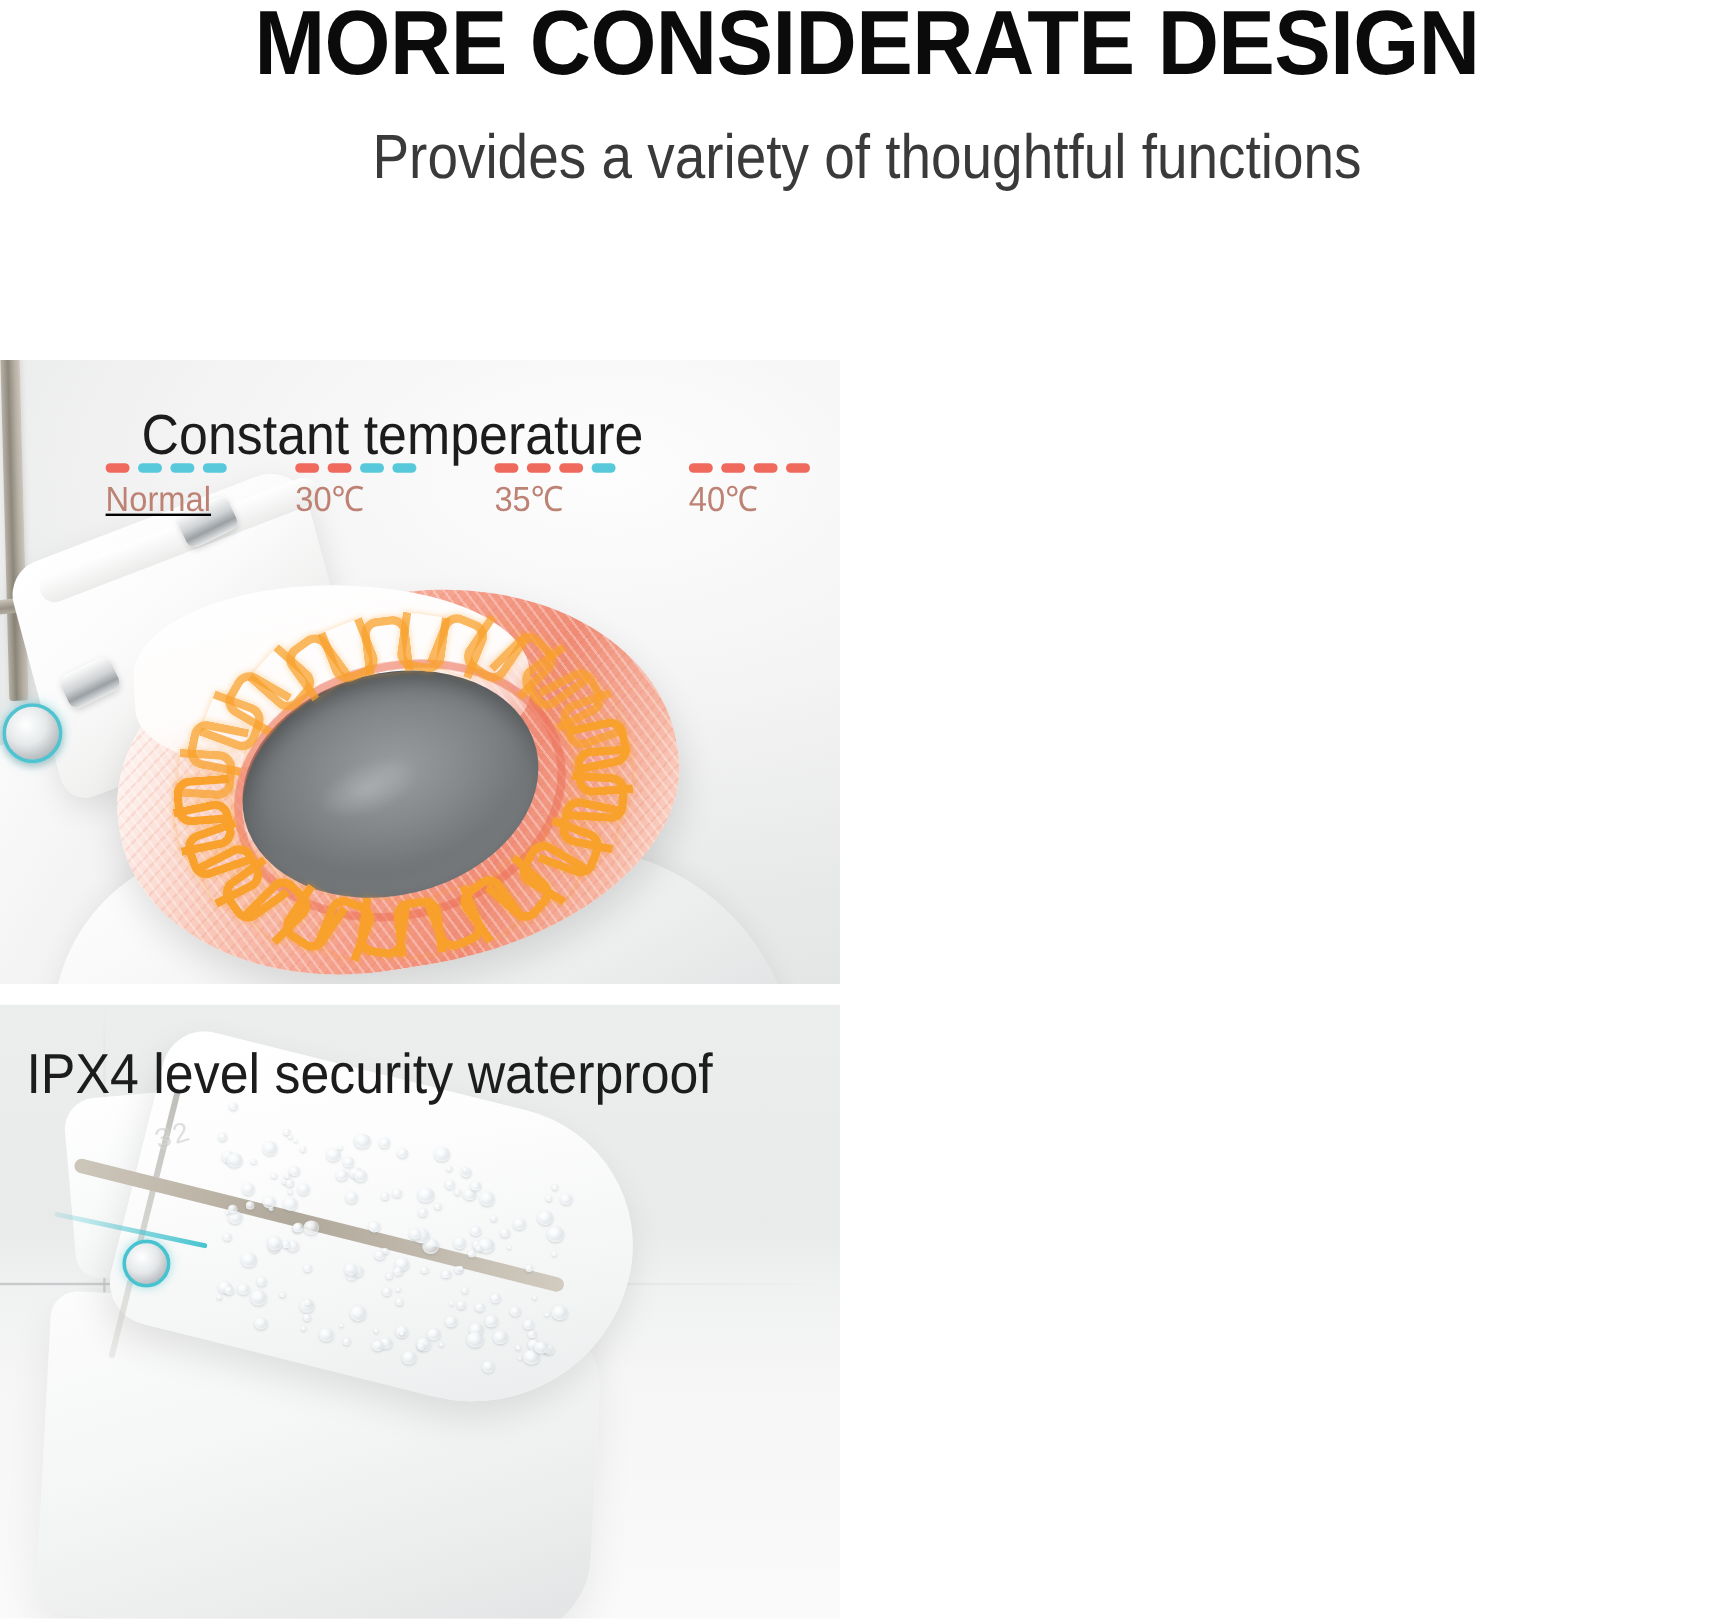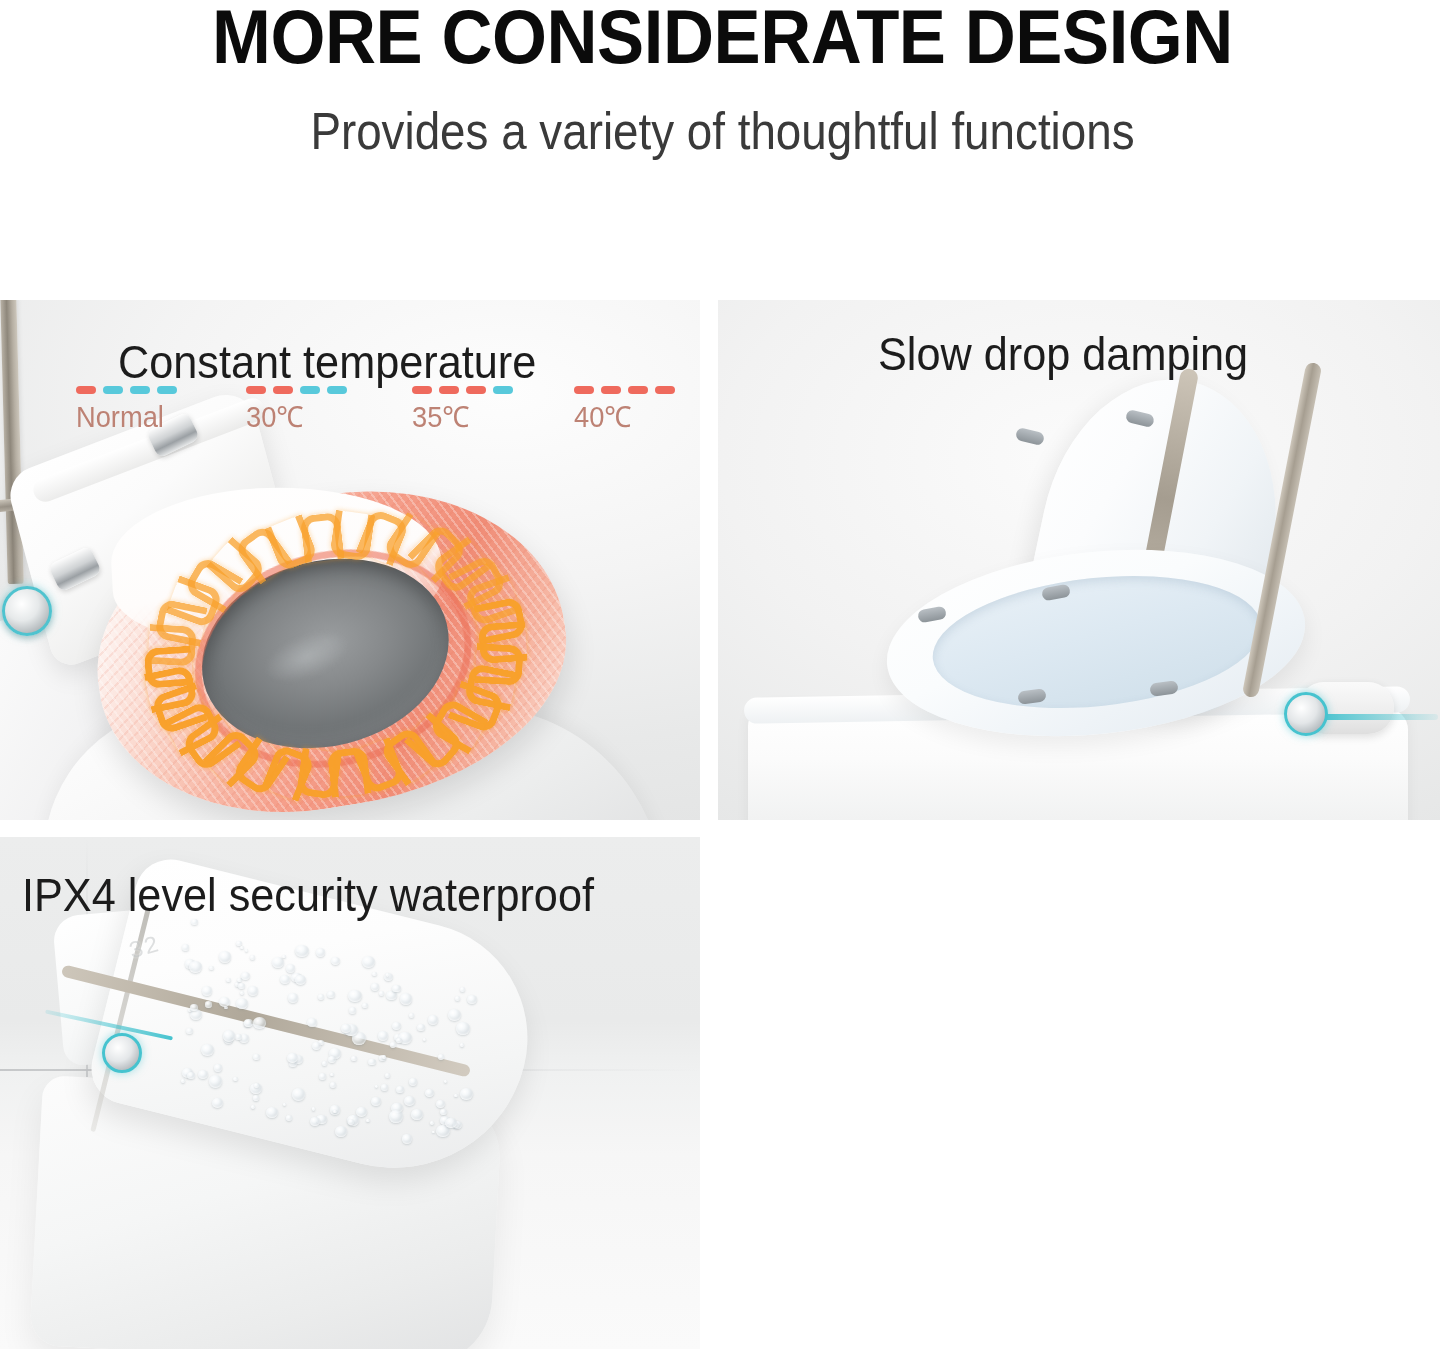--- a/index.html
+++ b/index.html
@@ -572,21 +572,21 @@
             <div class="coil up" style="left: 109.304px; top: 46.6271px; transform: rotate(-50.8deg); opacity: 0.75;"></div>
             <div class="coil" style="left: 134.552px; top: 33.9912px; transform: rotate(-39.6deg); opacity: 0.75;"></div>
             <div class="coil up" style="left: 162.677px; top: 24.8291px; transform: rotate(-26.9deg); opacity: 0.75;"></div>
           </div>
       </div>
     </div>
 
     <div class="panel-title title-tl">Constant temperature</div>
 
     <div id="temp-scale">
-        <div class="temp-group" style="left: 0px;">
+        <div class="temp-group" style="left: 12px; text-decoration: underline;">
           <div class="temp-dashes">
             <span class="dash dash-hot"></span>
             <span class="dash dash-cool"></span>
             <span class="dash dash-cool"></span>
             <span class="dash dash-cool"></span>
           </div>
           <div class="temp-label">Normal</div>
         </div>
         <div class="temp-group" style="left: 170px;">
           <div class="temp-dashes">
@@ -611,44 +611,20 @@
             <span class="dash dash-hot"></span>
             <span class="dash dash-hot"></span>
             <span class="dash dash-hot"></span>
             <span class="dash dash-hot"></span>
           </div>
           <div class="temp-label">40℃</div>
         </div>
       </div>
   </div>
 
-  <div class="panel panel-tr">
-    <div class="bg-studio-tr"></div>
-
-    <div class="tr-stage">
-      <div class="tr-body"></div>
-      <div class="tr-body-top"></div>
-      <div class="tr-lid"></div>
-      <div class="tr-lid-rim"></div>
-      <div class="tr-seat"></div>
-      <div class="tr-seat-hole"></div>
-      <div class="bumper" style="left:200px; top:308px; transform:rotate(-10deg);"></div>
-      <div class="bumper" style="left:324px; top:286px; transform:rotate(-10deg);"></div>
-      <div class="bumper" style="left:300px; top:390px; transform:rotate(-8deg);"></div>
-      <div class="bumper" style="left:432px; top:382px; transform:rotate(-8deg);"></div>
-      <div class="bumper" style="left:408px; top:112px; transform:rotate(14deg);"></div>
-      <div class="bumper" style="left:298px; top:130px; transform:rotate(14deg);"></div>
-      <div class="tr-hinge-arm"></div>
-      <div class="tr-hinge-box"></div>
-      <div class="tr-side-strip"></div>
-      <div class="tr-side-knob"></div>
-    </div>
-
-    <div class="panel-title title-tr">Slow drop damping</div>
-  </div>
 
   <div class="panel panel-bl">
     <div class="bg-studio-bl"></div>
     <div class="floor-seam"></div>
     <div class="wall-corner"></div>
 
     <div class="bl-stage">
       <div class="bl-body"></div>
       <div class="bl-tank"></div>
       <div class="bl-lid"></div>

